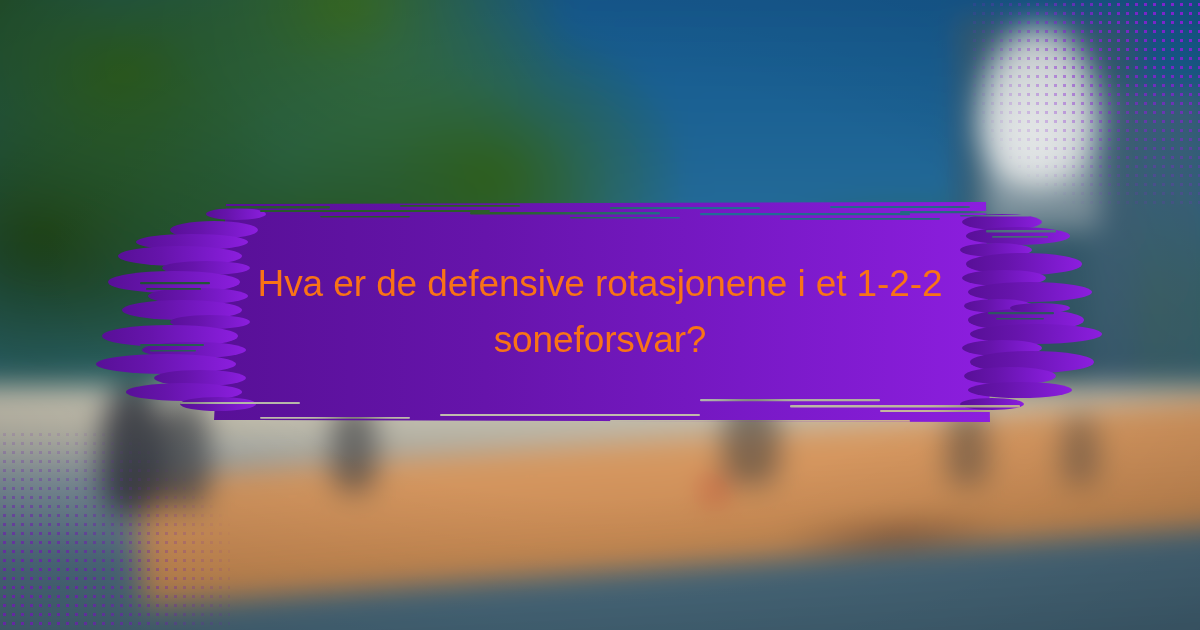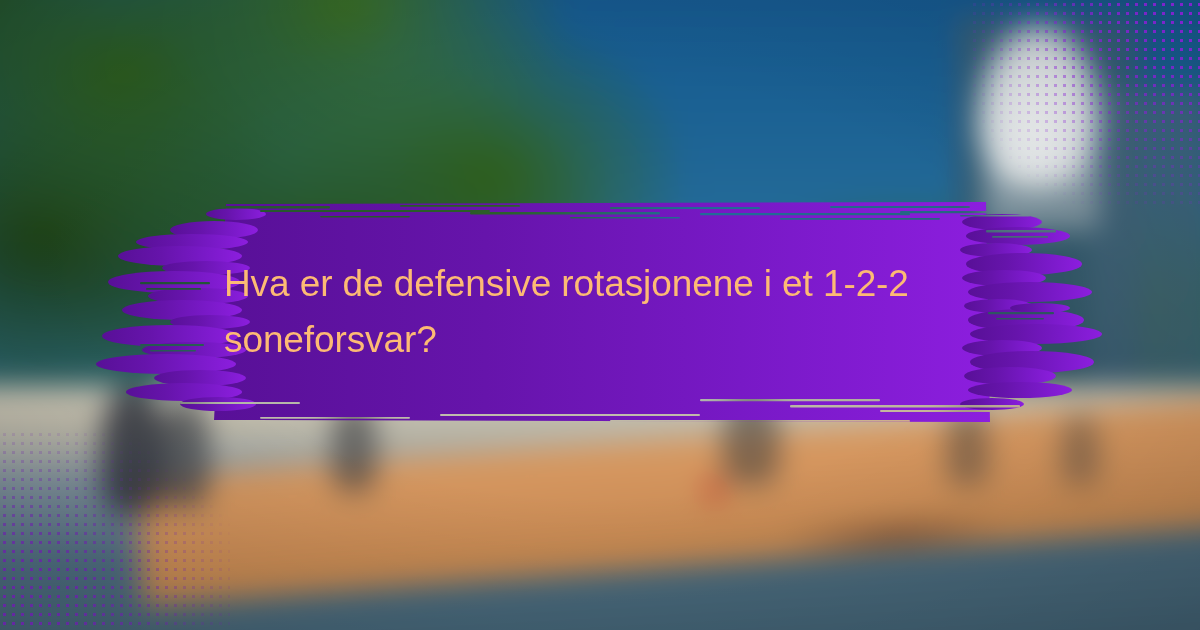--- a/index.html
+++ b/index.html
@@ -157,21 +157,22 @@
     width:920px; height:232px;
   }
   .banner svg { display:block; width:100%; height:100%; overflow:visible; }
 
   
   .headline {
     position:absolute;
     left:200px; top:196px;
     width:800px; height:232px;
     display:flex; align-items:center; justify-content:center;
-    color:#fdba74;
+    text-align:center;
+    color:#f97316;
     font-size:37px;
     font-weight:400;
     line-height:1.52;
     letter-spacing:-0.1px;
     padding:0 24px;
     white-space:pre-wrap;
   }
 </style>
 </head>
 <body>

